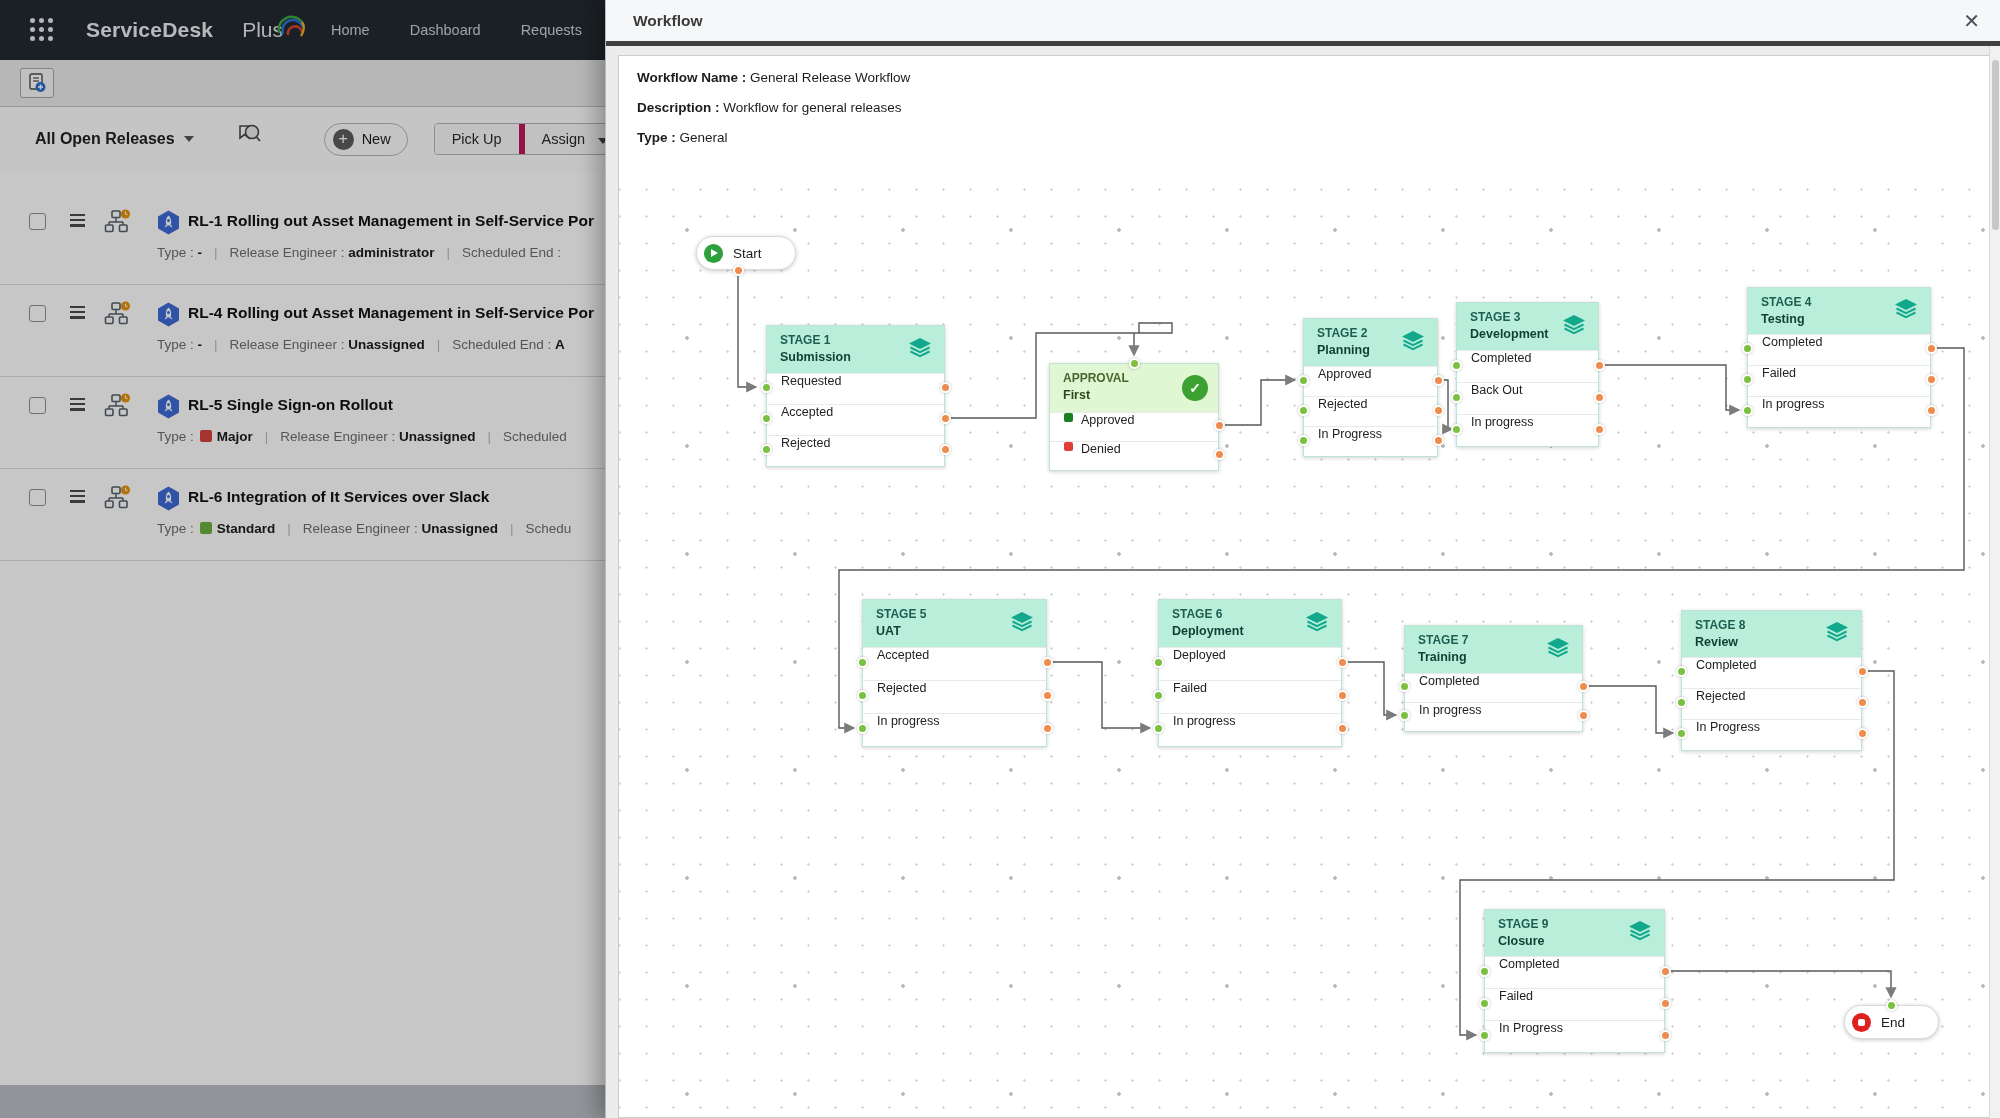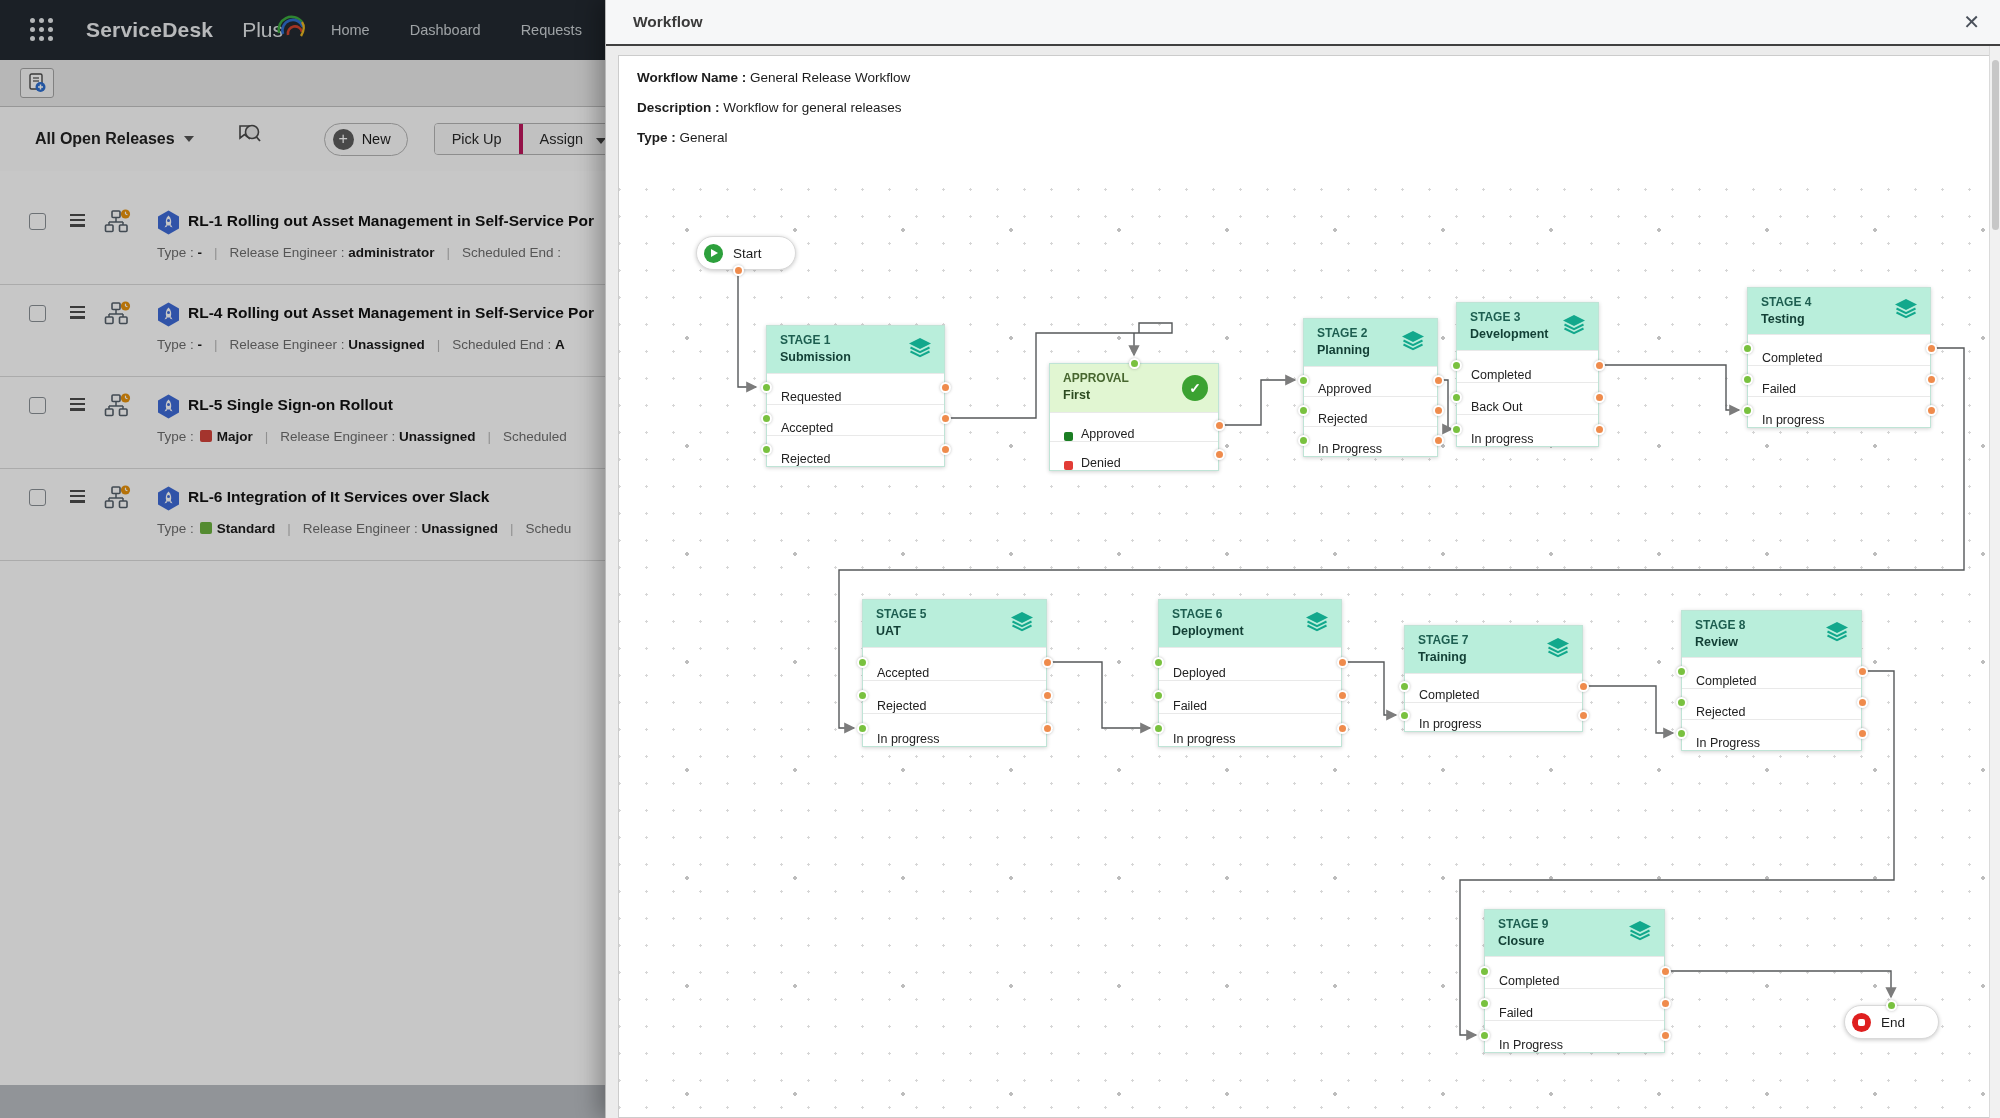--- a/index.html
+++ b/index.html
@@ -25,21 +25,21 @@
 
   .toolbar { height:64px; display:flex; align-items:center; padding-left:35px; background:#fdfdfd; }
   .view-picker { display:flex; align-items:center; cursor:pointer; }
   .view-picker .vp-label { font-size:16px; font-weight:bold; color:#222; }
   .caret { width:0; height:0; border-left:5px solid transparent; border-right:5px solid transparent; border-top:6px solid #555; margin-left:9px; display:inline-block; }
   .filter-search { margin-left:42px; cursor:pointer; }
   .btn-new { margin-left:62px; display:flex; align-items:center; gap:8px; border:1px solid #b5b5b5; border-radius:17px; background:#fbfbfb; padding:5px 16px 5px 8px; font-size:14.5px; color:#1d1d1d; cursor:pointer; }
   .btn-new .plus-circle { width:21px; height:21px; border-radius:50%; background:#5d5d5d; color:#fff; font-size:16px; line-height:20px; text-align:center; }
   .btn-group { display:flex; margin-left:26px; border:1px solid #b5b5b5; border-radius:4px; overflow:hidden; }
   .btn-group .gbtn { padding:7px 17px; font-size:14.5px; color:#2a2a2a; background:#f8f8f8; cursor:pointer; white-space:nowrap; }
-  .btn-group .gbtn + .gbtn { border-left:4px solid #be185d; }
+  .btn-group .gbtn + .gbtn { border-left:6px solid #be185d; }
   .btn-icon { margin-left:26px; width:40px; height:34px; border:1px solid #b5b5b5; border-radius:4px; background:#f8f8f8; display:flex; align-items:center; justify-content:center; cursor:pointer; }
 
   .release-list { padding-top:22px; }
   .release-row { position:relative; height:92px; border-bottom:1px solid #dcdcdc; padding-top:15px; }
   .rr-check { position:absolute; left:29px; top:20px; width:17px; height:17px; border:1.6px solid #8b9197; border-radius:3px; background:#fff; cursor:pointer; }
   .rr-burger { position:absolute; left:70px; top:21px; cursor:pointer; }
   .rr-burger i { display:block; width:15px; height:2.2px; background:#4c4c4c; margin-bottom:3px; }
   .rr-flow { position:absolute; left:104px; top:16px; cursor:pointer; }
   .rr-hex { position:absolute; left:157px; top:17px; }
   .rr-title { position:absolute; left:188px; top:19px; font-size:15.5px; font-weight:bold; color:#121212; white-space:nowrap; cursor:pointer; }
@@ -47,21 +47,21 @@
   .rr-meta b { color:#1b1b1b; }
   .rr-meta .sep { color:#b9b9b9; margin:0 12px; }
   .type-sq { display:inline-block; width:12px; height:12px; border-radius:2px; margin:0 5px -1px 6px; }
 
   .bottom-bar { position:absolute; left:0; bottom:0; width:605px; height:33px; background:#babec3; }
 
   .scrim { position:absolute; left:0; top:0; width:605px; height:1118px; background:rgba(0,0,0,0.22); z-index:5; pointer-events:none; }
 
   
   .panel { position:absolute; left:605px; top:0; width:1395px; height:1118px; background:#ececec; z-index:10; border-left:1px solid #b9b9b9; box-shadow:-8px 0 20px rgba(0,0,0,.28); }
-  .panel-header { height:46px; background:#f6f7f8; border-bottom:2px solid #404040; display:flex; align-items:center; }
+  .panel-header { height:46px; background:#f6f7f8; border-bottom:5px solid #404040; display:flex; align-items:center; }
   .panel-title { font-size:15.5px; font-weight:bold; color:#3b3b3b; margin-left:27px; }
   .panel-close { margin-left:auto; margin-right:20px; font-size:20px; color:#49505a; cursor:pointer; line-height:1; }
 
   .canvas { position:absolute; left:12px; top:55px; width:1373px; height:1063px; background:#fff; border:1px solid #cccccc; }
   .canvas .gridbg { position:absolute; left:0; top:110px; right:0; bottom:0;
       background-image:
         radial-gradient(#bdbdbd 1.6px, transparent 1.8px),
         radial-gradient(#d6d6d6 1.2px, transparent 1.4px);
       background-size:108px 108px, 27px 27px;
       background-position:14px 10px, 14px 10px; }
@@ -83,21 +83,21 @@
   .stage-node { background:#fff; border:1px solid #bfe4d6; box-shadow:0 1px 4px rgba(0,0,0,.18); cursor:pointer; }
   .stage-hdr { position:relative; padding:7px 8px 0 13px; }
   .stage-node.stage .stage-hdr { background:#b9eedb; }
   .stage-node.approval .stage-hdr { background:#e1f6d2; }
   .stage-hdr .t1 { font-size:12px; font-weight:bold; color:#1d5e50; }
   .stage-hdr .t2 { font-size:12.5px; font-weight:bold; color:#123f35; margin-top:3px; }
   .stage-node.approval .t1 { color:#47662f; }
   .stage-node.approval .t2 { color:#2c4a20; }
   .hdr-ico { position:absolute; right:11px; top:50%; transform:translateY(-50%); }
   .chk-badge { position:absolute; right:10px; top:50%; transform:translateY(-50%); width:26px; height:26px; border-radius:50%; background:#3ba231; color:#fff; font-size:14px; font-weight:bold; display:flex; align-items:center; justify-content:center; }
-  .stage-row { border-top:1px solid #e9e9e9; display:flex; align-items:flex-end; padding-left:14px; font-size:12.5px; color:#222; font-weight:500; background:#fff; }
+  .stage-row { border-top:1px solid #e9e9e9; display:flex; align-items:flex-start; padding-left:14px; font-size:12.5px; color:#222; font-weight:500; background:#fff; }
   .stage-row .bullet { width:9px; height:9px; border-radius:2px; margin-right:8px; }
   .port { position:absolute; width:11px; height:11px; border-radius:50%; border:2px solid #fff; box-shadow:0 0 3px rgba(0,0,0,.25); z-index:5; cursor:pointer; }
   .port.green { background:#79c13f; }
   .port.orange { background:#ef8b4c; }
 
   .panel-scroll { position:absolute; right:0; top:46px; width:11px; bottom:0; background:#f1f1f1; border-left:1px solid #dadada; z-index:6; }
   .panel-scroll .thumb { position:absolute; left:1.5px; top:14px; width:7px; height:170px; border-radius:4px; background:#c7c7c7; cursor:pointer; }
 </style>
 </head>
 <body>

